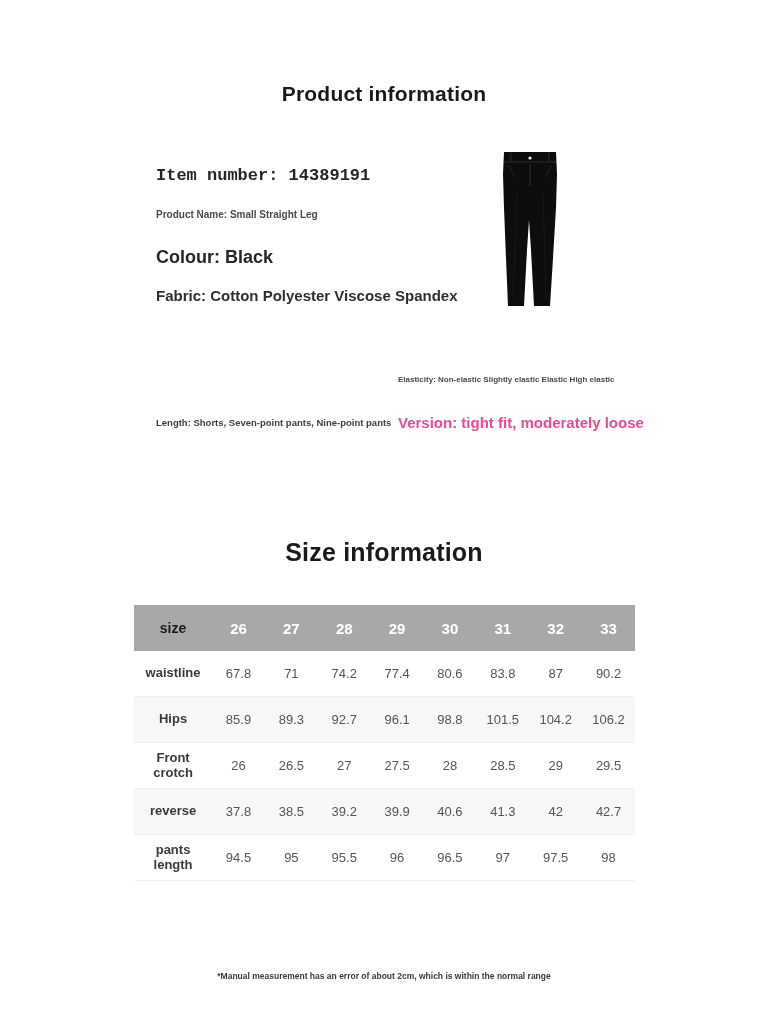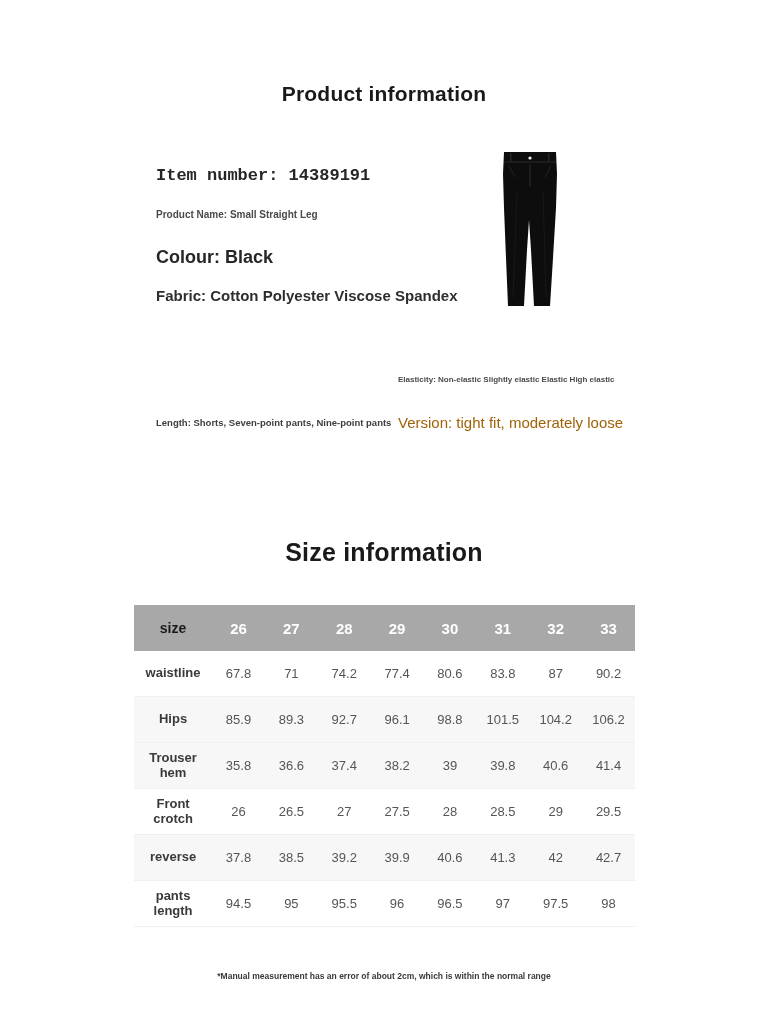--- a/index.html
+++ b/index.html
@@ -93,22 +93,22 @@
     left: 156px;
     top: 417px;
     font-size: 9.5px;
     font-weight: bold;
     color: #3e3e3e;
   }
   #attr-version {
     left: 398px;
     top: 414px;
     font-size: 15px;
-    font-weight: normal;
-    color: #a16207;
+    font-weight: bold;
+    color: #ec4899;
   }
 
   
   #product-photo {
     position: absolute;
     left: 482px;
     top: 146px;
     width: 96px;
     height: 172px;
     background: #ffffff;
@@ -271,31 +271,20 @@
         <td>89.3</td>
         <td>92.7</td>
         <td>96.1</td>
         <td>98.8</td>
         <td>101.5</td>
         <td>104.2</td>
         <td>106.2</td>
       </tr>
 
 
-      <tr class="stripe">
-        <td class="row-label lbl-sm">Trouser hem</td>
-        <td>35.8</td>
-        <td>36.6</td>
-        <td>37.4</td>
-        <td>38.2</td>
-        <td>39</td>
-        <td>39.8</td>
-        <td>40.6</td>
-        <td>41.4</td>
-      </tr>
 
       <tr>
         <td class="row-label lbl-sm">Front crotch</td>
         <td>26</td>
         <td>26.5</td>
         <td>27</td>
         <td>27.5</td>
         <td>28</td>
         <td>28.5</td>
         <td>29</td>

